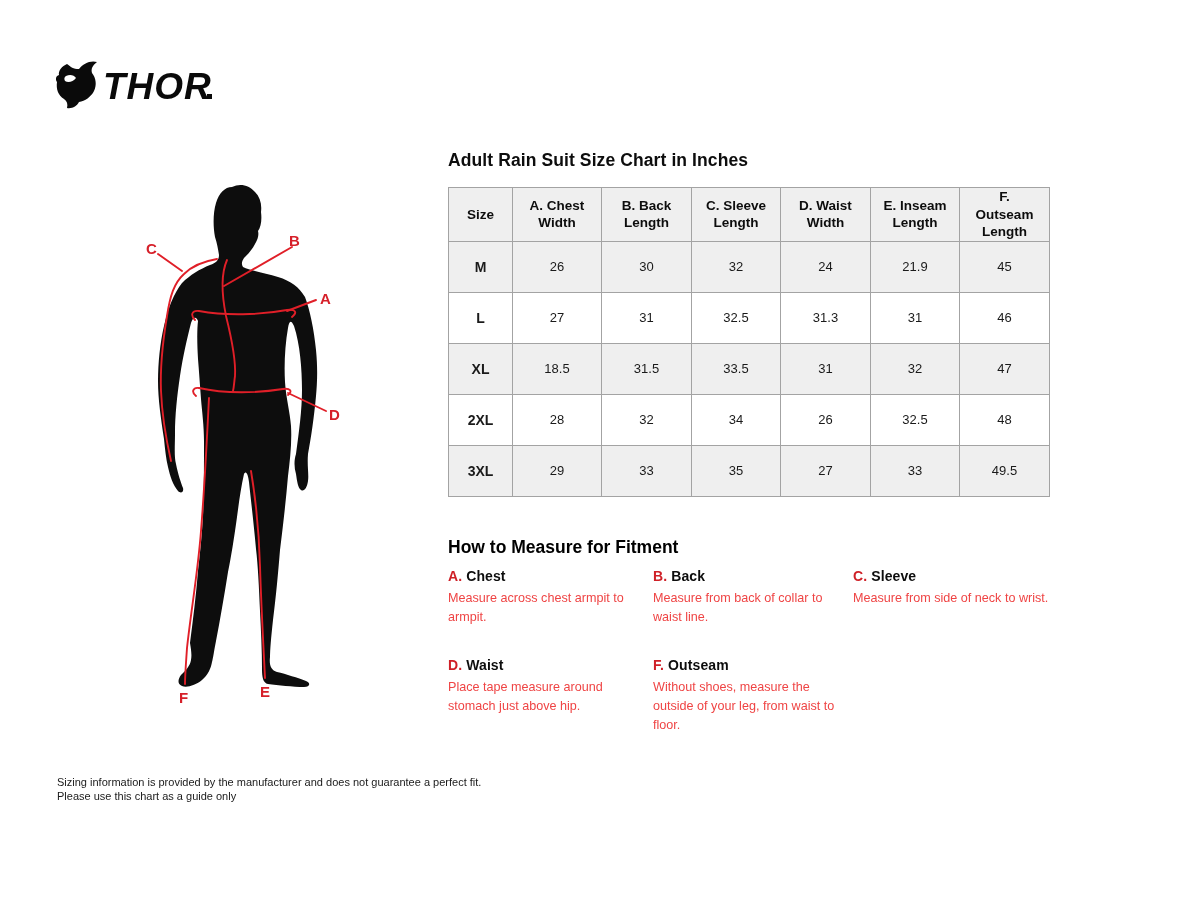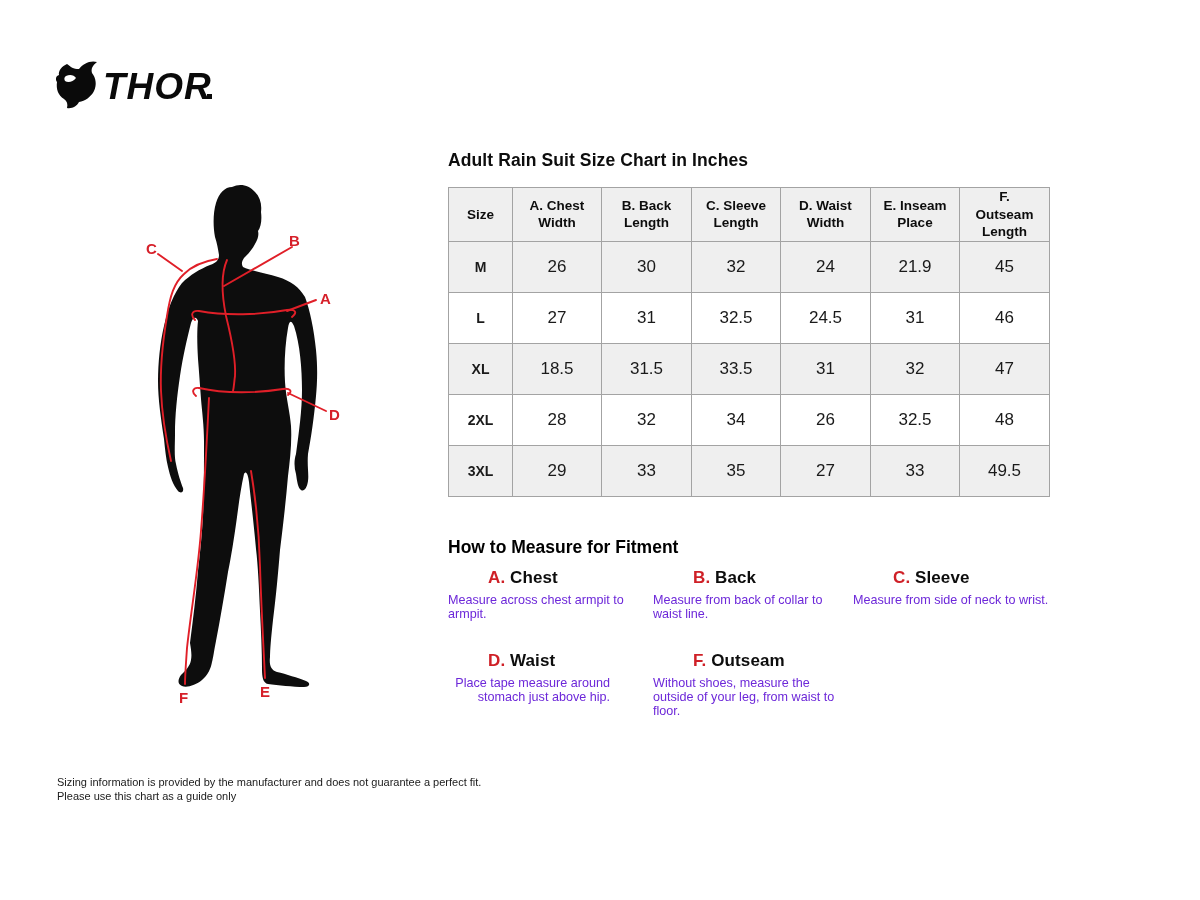--- a/index.html
+++ b/index.html
@@ -30,34 +30,34 @@
     font-weight: bold;
     font-size: 13.5px;
     line-height: 1.3;
     padding: 0 10px;
     color: #0d0d0d;
   }
   #size-table tbody tr { height: 51px; }
   #size-table tbody tr:nth-child(odd) td { background: #efefef; }
   #size-table tbody tr:nth-child(even) td { background: #ffffff; }
   #size-table td.size-col { font-weight: bold; font-size: 14px; }
-  #size-table td { font-weight: 400; font-size: 17px; color: #1a1a1a; }
+  #size-table td { font-weight: 400; font-size: 13px; color: #1a1a1a; }
 
   
   #measure-title { left: 448px; top: 537px; font-size: 17.5px; font-weight: bold; color: #000000; }
   #measure-grid {
     left: 448px; top: 568px; width: 606px;
     display: grid;
     grid-template-columns: 205px 200px 201px;
     row-gap: 30px;
   }
-  .measure-item h4 { font-size: 17px; font-weight: bold; color: #0d0d0d; margin-bottom: 5px; letter-spacing: 0.1px; margin-left: 40px; }
+  .measure-item h4 { font-size: 14px; font-weight: bold; color: #0d0d0d; margin-bottom: 5px; letter-spacing: 0.1px; }
   .measure-item h4 .letter { color: #cf2027; }
-  .measure-item p { font-size: 12.6px; line-height: 14px; color: #6d28d9; max-width: 196px; }
-  .measure-item p.narrow { max-width: 162px; text-align: right; }
+  .measure-item p { font-size: 12.6px; line-height: 19px; color: #ef4444; max-width: 196px; }
+  .measure-item p.narrow { max-width: 162px; }
 
   
   #disclaimer { left: 57px; top: 776px; font-size: 11px; line-height: 13.5px; color: #1a1a1a; }
 
   svg text.marker { font-family: "Liberation Sans", sans-serif; font-weight: bold; font-size: 15px; fill: #d6202a; }
 </style>
 </head>
 <body>
 
 <div class="abs" id="brand-logo">
@@ -143,40 +143,40 @@
       <col style="width:89px">
       <col style="width:90px">
   </colgroup>
   <thead>
     <tr>
       <th>Size</th>
       <th>A. Chest Width</th>
       <th>B. Back Length</th>
       <th>C. Sleeve Length</th>
       <th>D. Waist Width</th>
-      <th>E. Inseam Place</th>
+      <th>E. Inseam Length</th>
       <th>F. Outseam Length</th>
     </tr>
   </thead>
   <tbody>
     <tr>
       <td class="size-col">M</td>
       <td>26</td>
       <td>30</td>
       <td>32</td>
       <td>24</td>
       <td>21.9</td>
       <td>45</td>
     </tr>
     <tr>
       <td class="size-col">L</td>
       <td>27</td>
       <td>31</td>
       <td>32.5</td>
-      <td>24.5</td>
+      <td>31.3</td>
       <td>31</td>
       <td>46</td>
     </tr>
     <tr>
       <td class="size-col">XL</td>
       <td>18.5</td>
       <td>31.5</td>
       <td>33.5</td>
       <td>31</td>
       <td>32</td>

